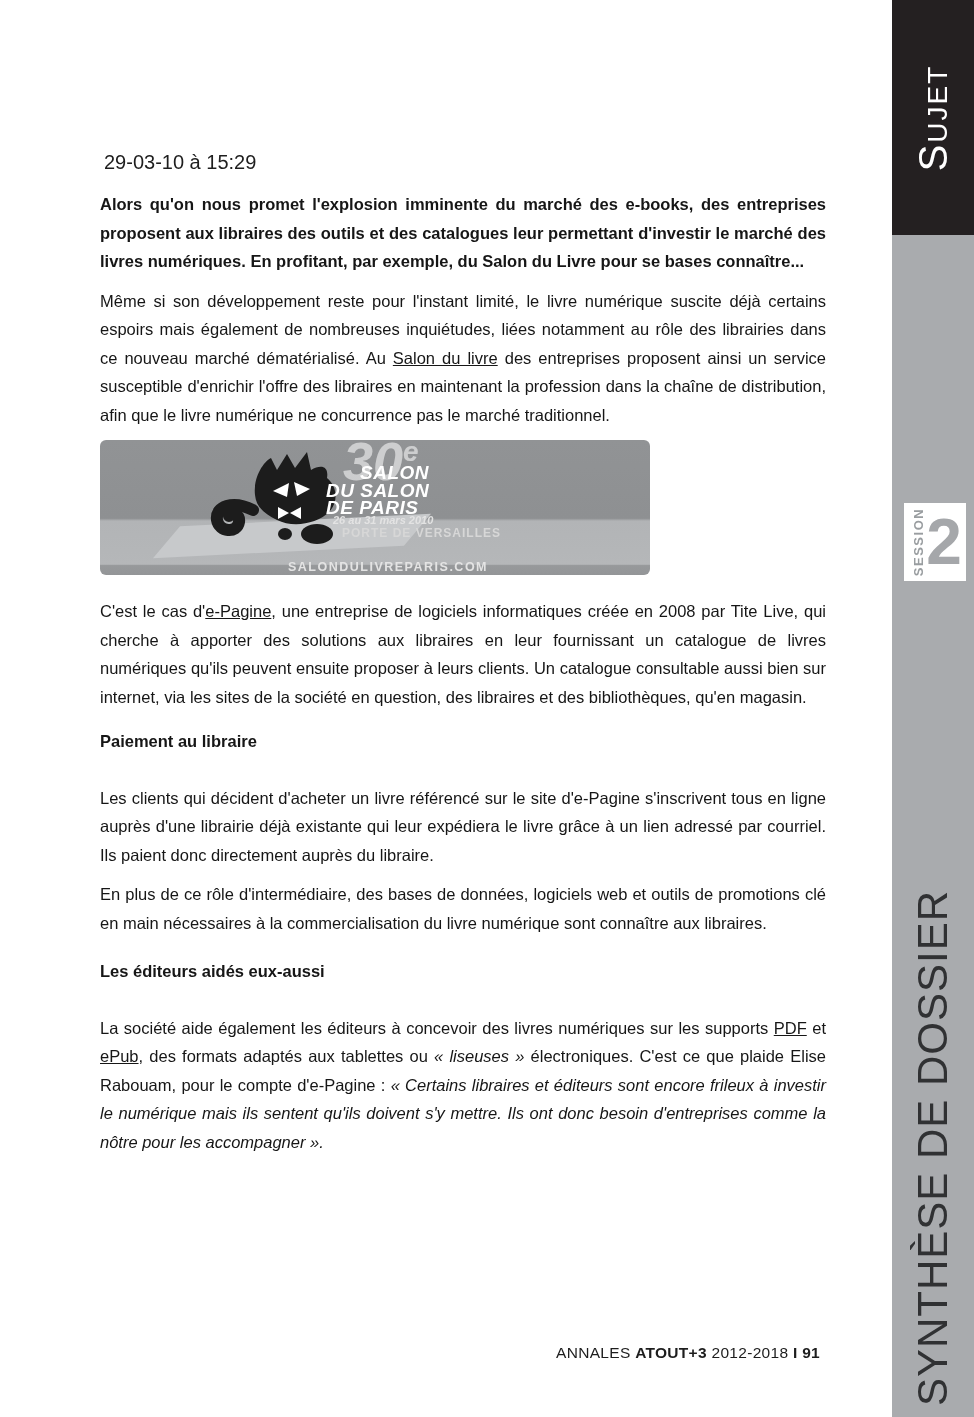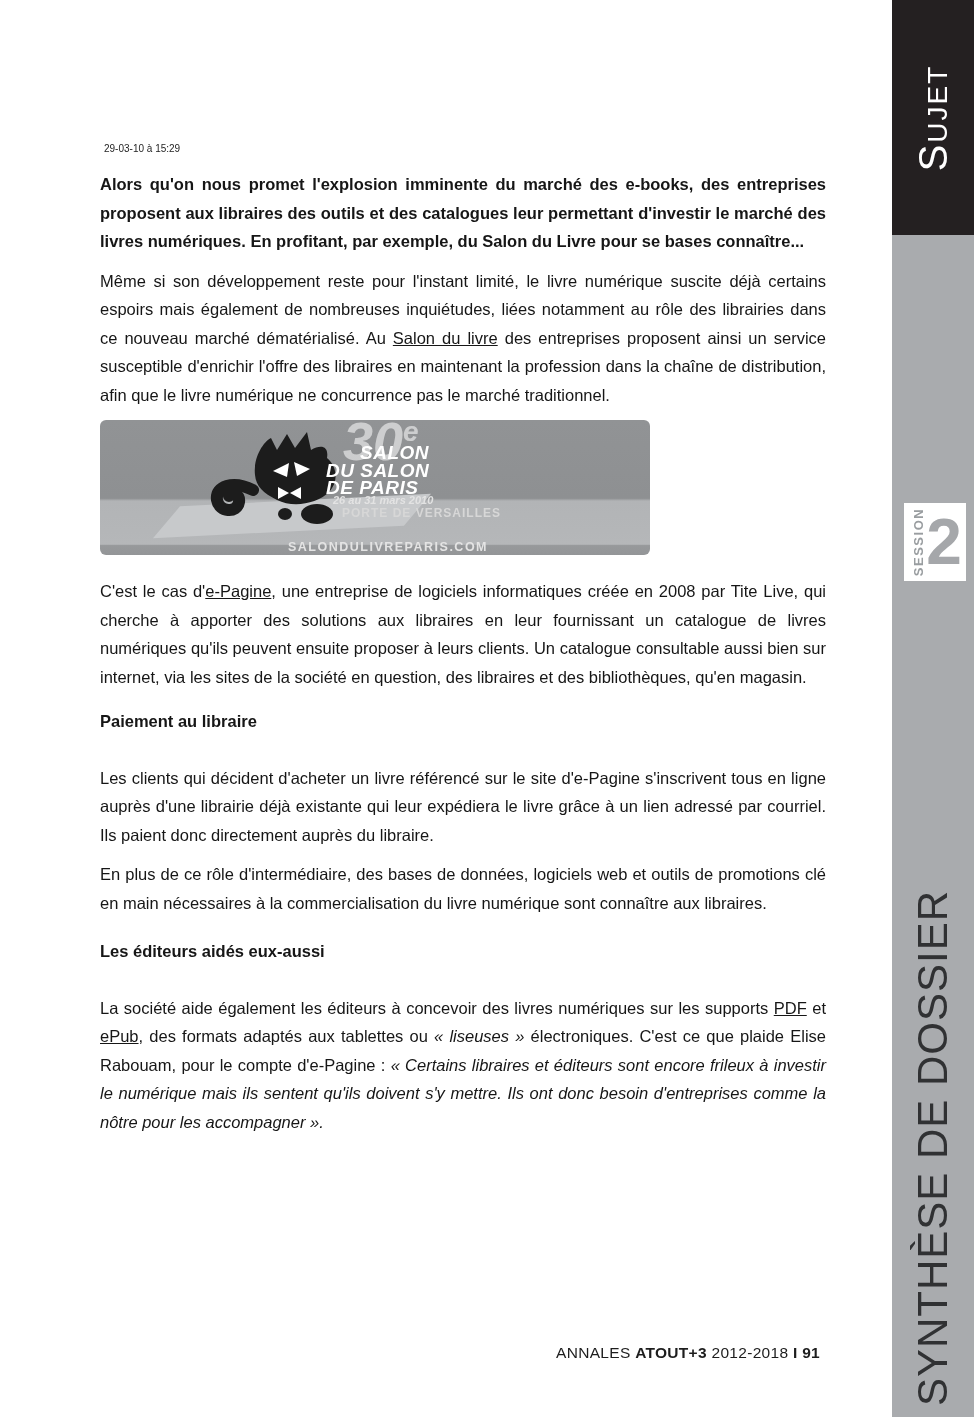--- a/index.html
+++ b/index.html
@@ -31,21 +31,21 @@
     white-space:nowrap;color:#303133;font-size:42px;font-weight:400;letter-spacing:1px;
   }
 
   
   .article{position:absolute;left:100px;top:143px;width:726px;color:#161616;}
   .article h1{
     margin:0 0 12px 4px;max-width:722px;
     font-family:"Liberation Serif",serif;font-weight:700;
     font-size:31px;line-height:42px;color:#1b1b1b;letter-spacing:0.2px;
   }
-  .date{margin:0 0 16px 4px;font-size:10px;color:#1e1e1e;}
+  .date{margin:8px 0 16px 4px;font-size:20px;color:#1e1e1e;}
   .article p{margin:0 0 11px 0;font-size:16.5px;line-height:28.5px;text-align:justify;}
   .article p.intro{font-weight:700;}
   .article h2{margin:16px 0 28px 0;font-size:16.5px;line-height:28.5px;font-weight:700;}
   .article h2.h-editors{margin-top:20px;margin-bottom:26px;}
   .article .sp-before{margin-top:22px;}
   .article .sp-gap{margin-top:28px;}
   a.u{color:inherit;text-decoration:underline;cursor:pointer;}
   .it{font-style:italic;}
 
   

